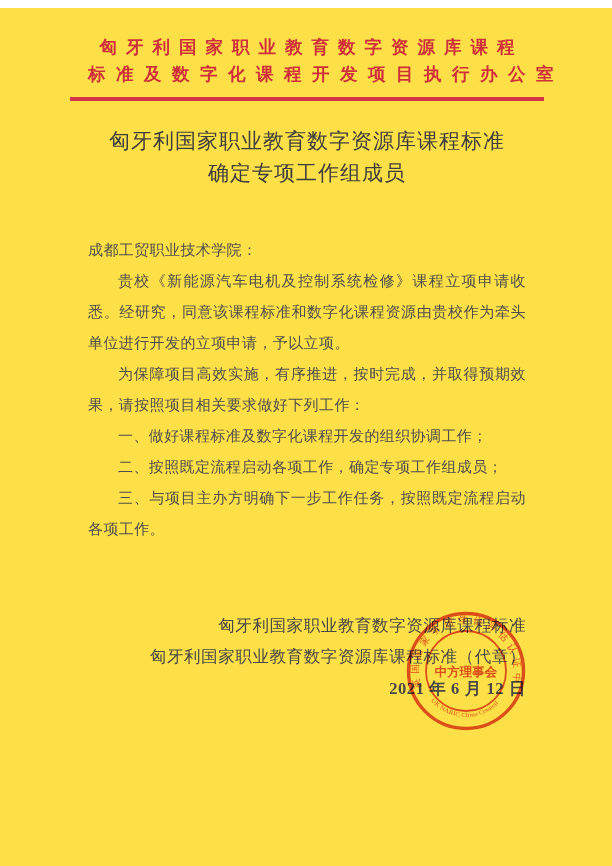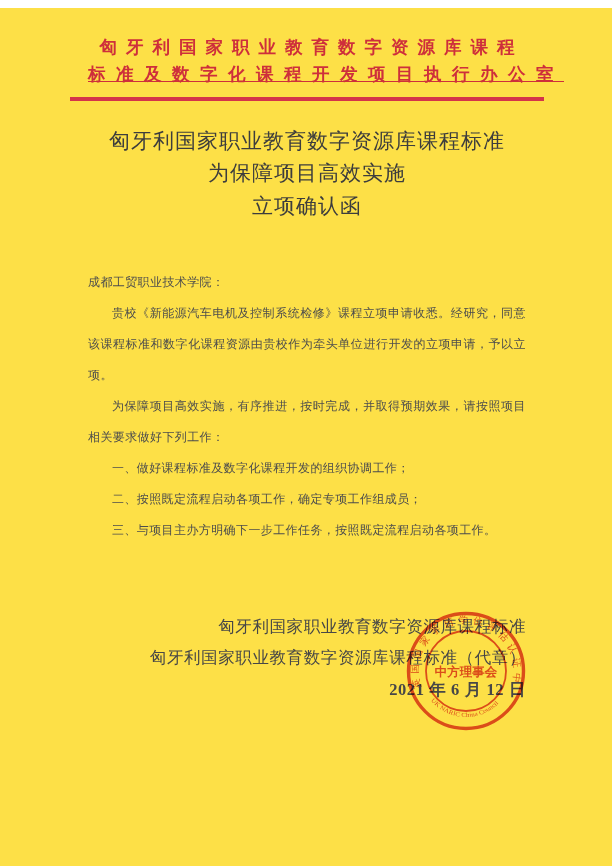--- a/index.html
+++ b/index.html
@@ -19,21 +19,21 @@
   
   .letterhead { text-align: center; }
   .letterhead-line {
     color: #ce2f3b;
     font-weight: bold;
     font-size: 17.5px;
     line-height: 27px;
     white-space: nowrap;
   }
   .letterhead-line.l1 { letter-spacing: 9px;  margin-right: -9px; }
-  .letterhead-line.l2 { letter-spacing: 10.5px; margin-right: -10.5px; text-decoration: underline; }
+  .letterhead-line.l2 { letter-spacing: 10.5px; margin-right: -10.5px; }
   .letterhead-rule {
     height: 3.5px;
     background: #d4344a;
     margin: 9px -18px 0 -18px;
     border: none;
   }
 
   
   .doc-title {
     margin-top: 24px;
@@ -43,21 +43,21 @@
   .doc-title-line {
     font-size: 21px;
     line-height: 32.5px;
     letter-spacing: 1px;
   }
 
   
   .letter-body {
     margin-top: 45px;
     color: #4d4d4d;
-    font-size: 12px;
+    font-size: 15px;
     line-height: 31px;
     letter-spacing: 0.4px;
     text-align: justify;
   }
   .letter-body p { text-indent: 2em; }
   .letter-body p.salutation { text-indent: 0; }
   .letter-body p.nowrap { white-space: nowrap; }
 
   
   .signature {
@@ -94,22 +94,21 @@
 <div class="page">
 
   <div class="letterhead">
     <div class="letterhead-line l1">匈牙利国家职业教育数字资源库课程</div>
     <div class="letterhead-line l2">标准及数字化课程开发项目执行办公室</div>
     <div class="letterhead-rule"></div>
   </div>
 
   <div class="doc-title">
     <div class="doc-title-line">匈牙利国家职业教育数字资源库课程标准</div>
-    <div class="doc-title-line">为保障项目高效实施</div>
-    <div class="doc-title-line">立项确认函</div>
+    <div class="doc-title-line">确定专项工作组成员</div>
   </div>
 
   <div class="letter-body">
     <p class="salutation">成都工贸职业技术学院：</p>
     <p>贵校《新能源汽车电机及控制系统检修》课程立项申请收悉。经研究，同意该课程标准和数字化课程资源由贵校作为牵头单位进行开发的立项申请，予以立项。</p>
     <p>为保障项目高效实施，有序推进，按时完成，并取得预期效果，请按照项目相关要求做好下列工作：</p>
     <p class="nowrap">一、做好课程标准及数字化课程开发的组织协调工作；</p>
     <p class="nowrap">二、按照既定流程启动各项工作，确定专项工作组成员；</p>
     <p>三、与项目主办方明确下一步工作任务，按照既定流程启动各项工作。</p>
   </div>

